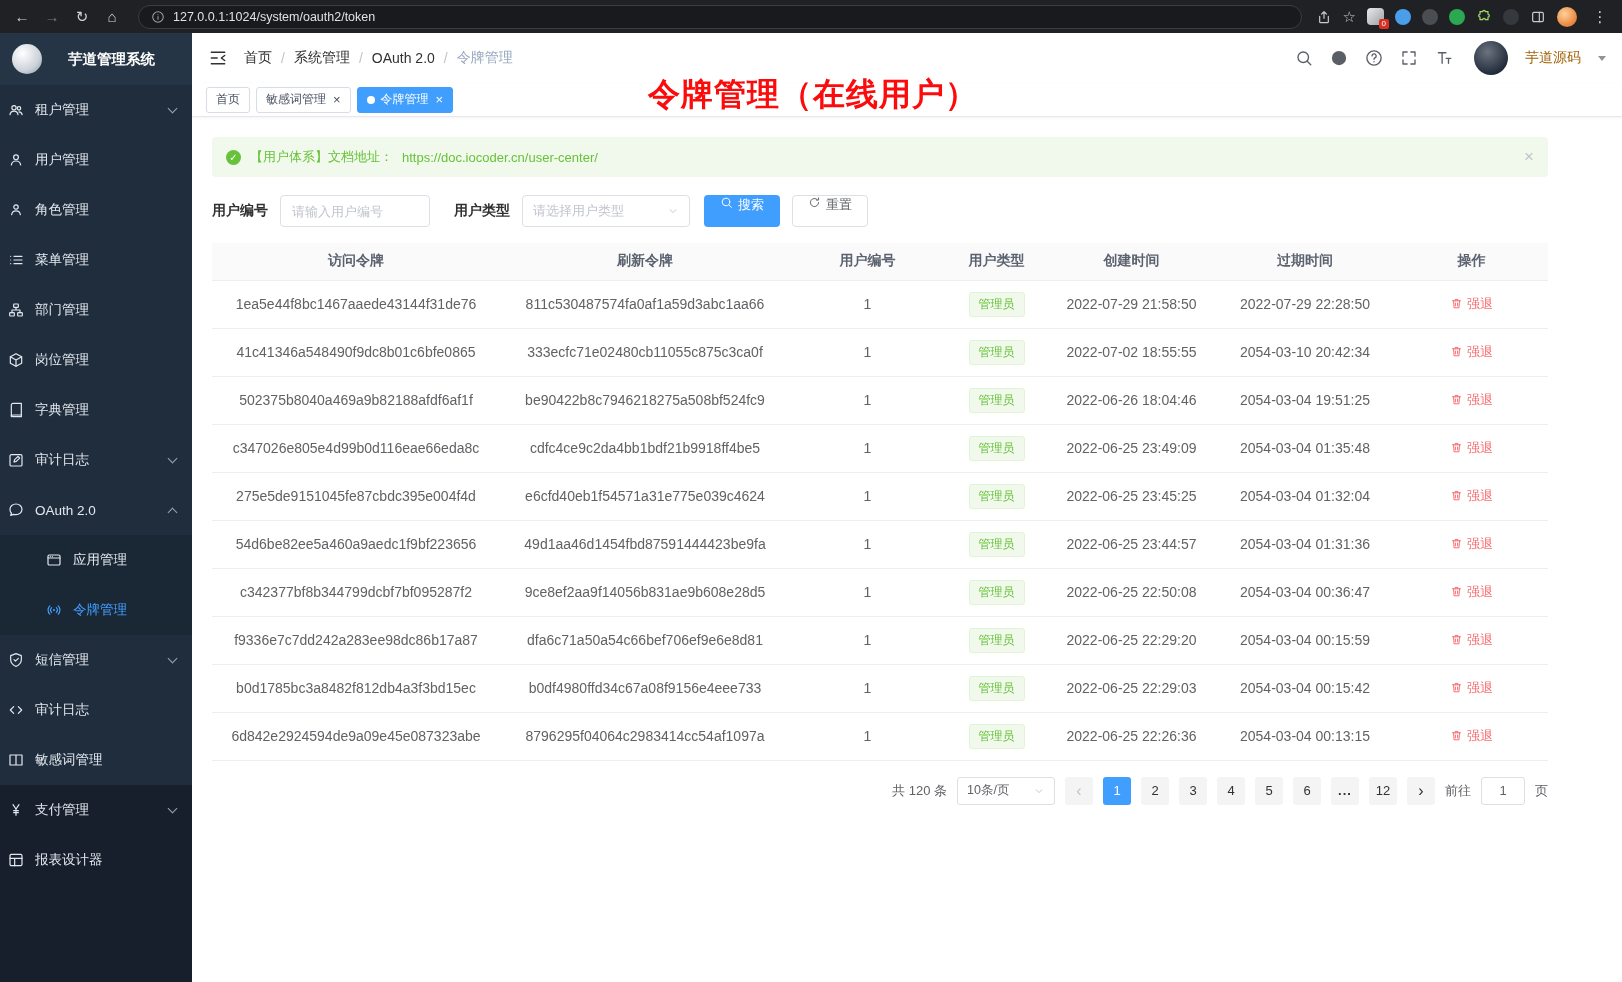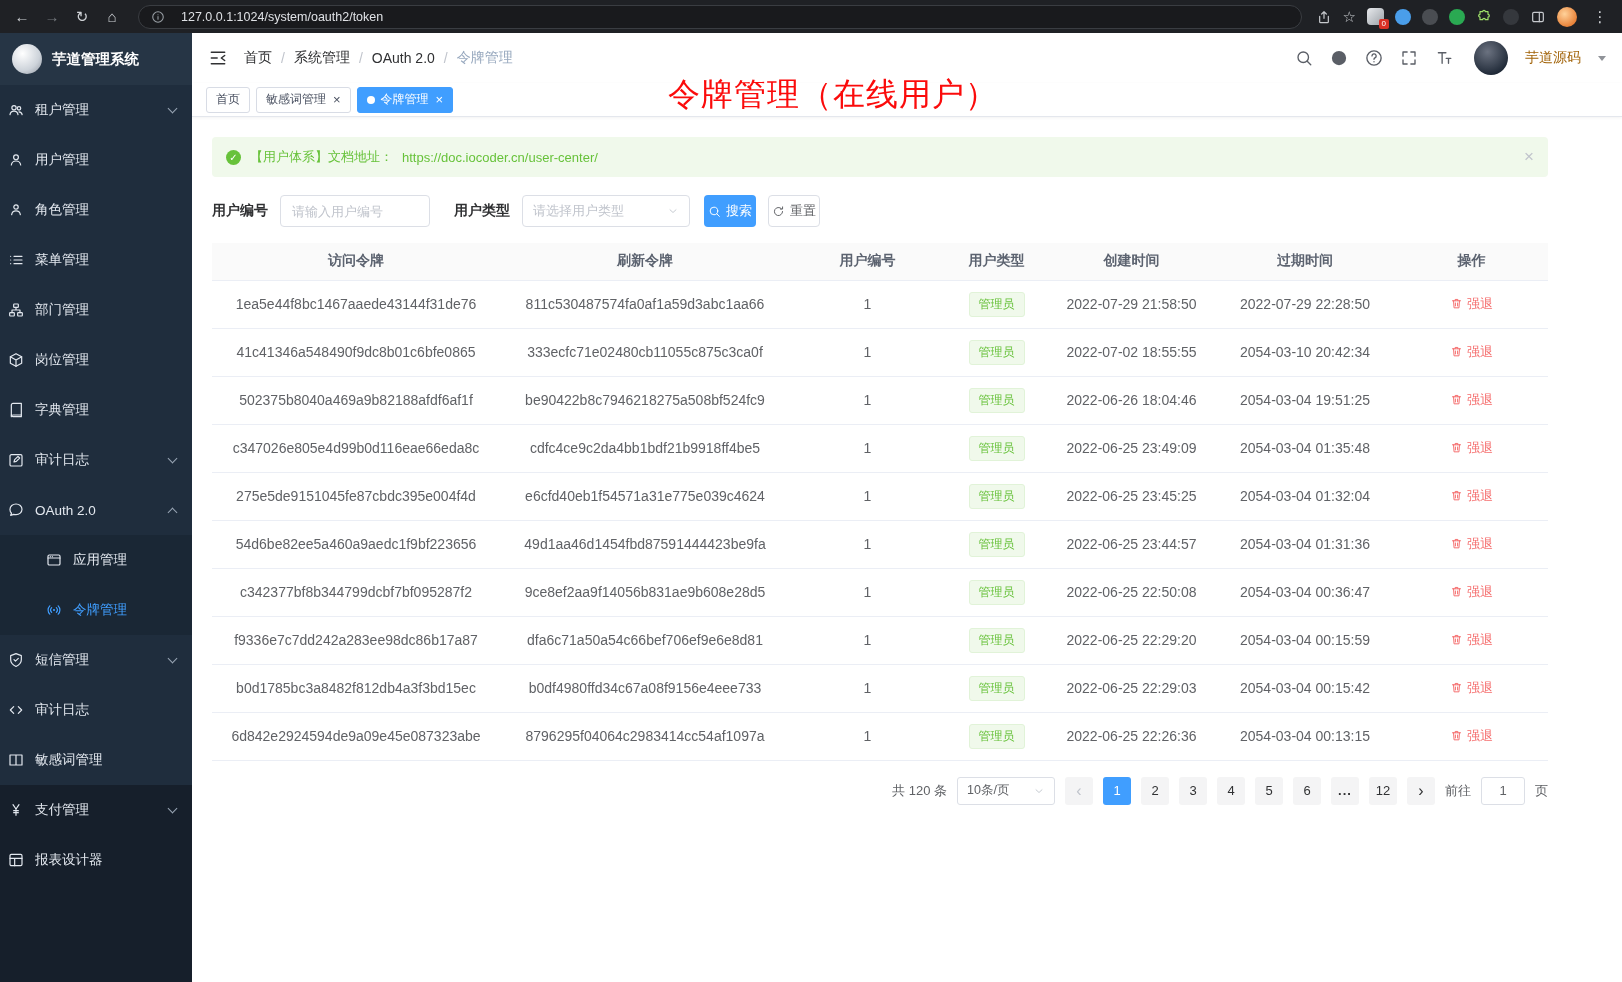--- a/index.html
+++ b/index.html
@@ -6,36 +6,36 @@
   html,body{width:1622px;height:982px;overflow:hidden;background:#fff;
     font-family:"Liberation Sans","DejaVu Sans",sans-serif}
   button{font-family:inherit;border:none;background:none;cursor:pointer}
   input{font-family:inherit;outline:none}
   .ic{width:100%;height:100%;display:block;stroke:currentColor;fill:none;stroke-width:1.8;stroke-linecap:round;stroke-linejoin:round}
 
   
   .browser{height:33px;background:#1f2125;display:flex;align-items:center;padding:0 10px;gap:6px;color:#d5d7db}
   .nav-ic{width:24px;height:24px;display:flex;align-items:center;justify-content:center;font-size:15px;color:#cfd2d6;cursor:pointer}
   .nav-ic.dim{color:#75797e}
-  .omnibox{flex:1;height:24px;background:#191a1d;border:1px solid #3a3d42;border-radius:13px;display:flex;align-items:center;padding:0 12px;gap:16px;margin:0 8px;font-size:12.5px;color:#dfe1e5;cursor:text}
+  .omnibox{flex:1;height:24px;background:#191a1d;border:1px solid #3a3d42;border-radius:13px;display:flex;align-items:center;padding:0 12px;gap:8px;margin:0 8px;font-size:12.5px;color:#dfe1e5;cursor:text}
   .omni-ic{width:14px;height:14px;color:#9aa0a6;flex-shrink:0}
   .b-right{display:flex;align-items:center;gap:11px}
   .tool-sm{width:16px;height:16px;color:#c6c9cd;cursor:pointer}
   .star{font-size:15px;color:#c6c9cd;cursor:pointer}
   .ext-badged{position:relative;width:17px;height:17px;border-radius:4px;background:linear-gradient(135deg,#e8eaed,#9aa0a6);cursor:pointer}
   .ext-badge{position:absolute;right:-5px;bottom:-4px;background:#d93025;color:#fff;font-size:8px;line-height:1;padding:1px 3px;border-radius:2px}
   .ext-dot{width:16px;height:16px;border-radius:50%;cursor:pointer}
   .ext-blue{background:#4a9eea}.ext-dark{background:#4a4d52}.ext-green{background:#2aa952}.ext-dark2{background:#35383d}
   .ext-puzzle{width:16px;height:16px;color:#9fe06a;cursor:pointer}
   .b-avatar{width:20px;height:20px;border-radius:50%;background:radial-gradient(circle at 38% 35%,#ffd29a,#e8833a 70%);cursor:pointer}
 
   
   .app{display:flex;height:949px}
   .sidebar{width:192px;background:#1f2d3d;color:#e3e8ef;flex-shrink:0;display:flex;flex-direction:column}
-  .logo{height:52px;display:flex;align-items:center;gap:10px;padding:0 12px;background:#263545;cursor:pointer}
+  .logo{height:52px;display:flex;align-items:center;gap:26px;padding:0 12px;background:#263545;cursor:pointer}
   .logo-img{width:30px;height:30px;border-radius:50%;background:radial-gradient(circle at 35% 32%,#ffffff,#cdd3da 60%,#8d939d);flex-shrink:0}
   .logo-title{font-size:14.5px;font-weight:700;color:#fff;white-space:nowrap}
   .menu{overflow:hidden}
   .menu-bottom{flex:1;background:#161f2b}
   .menu-item{height:50px;display:flex;align-items:center;padding:0 16px 0 8px;font-size:13.5px;color:#e3e8ef;cursor:pointer;white-space:nowrap}
   .menu-item.sub{padding-left:46px;background:#1a2735}
   .menu-item.active{color:#409eff}
   .mi-ic{width:16px;height:16px;margin-right:11px;flex-shrink:0}
   .mi-label{flex:1}
   .chev{width:7px;height:7px;border-right:1.5px solid #9aa6b5;border-bottom:1.5px solid #9aa6b5;transform:rotate(45deg);margin-top:-4px;flex-shrink:0}
@@ -70,21 +70,21 @@
   .alert-link{color:#67c23a;text-decoration:none;cursor:pointer}
   .alert .close{margin-left:auto;color:#c0c4cc;font-size:17px;cursor:pointer}
 
   .filters{display:flex;align-items:center;margin-top:18px;font-size:14px}
   .f-label{font-weight:700;color:#303133;margin-right:12px;white-space:nowrap}
   .f-label.g2{margin-left:24px}
   .f-input{width:150px;height:32px;border:1px solid #dcdfe6;border-radius:4px;padding:0 11px;font-size:13px;color:#1d4ed8}
   .f-input::placeholder{color:#c0c4cc}
   .f-select{width:168px;height:32px;border:1px solid #dcdfe6;border-radius:4px;display:flex;align-items:center;justify-content:space-between;padding:0 10px;color:#c0c4cc;font-size:13px;cursor:pointer}
   .selcaret{width:12px;height:12px;color:#c0c4cc;flex-shrink:0}
-  .btn{height:32px;border-radius:4px;display:inline-flex;align-items:center;gap:5px;padding:0 3px;font-size:13px;border:1px solid transparent}
+  .btn{height:32px;border-radius:4px;display:inline-flex;align-items:flex-start;gap:5px;padding:0 15px;font-size:13px;border:1px solid transparent}
   .btn.primary{background:#409eff;color:#fff;margin-left:14px}
   .btn.plain{background:#fff;border-color:#dcdfe6;color:#606266;margin-left:12px}
   .bic{width:13px;height:13px}
 
   table{width:100%;border-collapse:collapse;margin-top:16px;font-size:14px;color:#606266;table-layout:fixed}
   th{height:37px;font-weight:700;color:#5c6370;background:#fafafa;border-bottom:1px solid #ebeef5;text-align:center}
   td{height:48px;border-bottom:1px solid #ebeef5;text-align:center;overflow:hidden;white-space:nowrap}
   .badge{display:inline-block;padding:3px 9px;font-size:12px;background:#f0f9eb;border:1px solid #e1f3d8;color:#67c23a;border-radius:3px}
   .action{color:#f56c6c;font-size:13px;display:inline-flex;align-items:center;gap:4px;cursor:pointer}
   .aic{width:13px;height:13px;display:inline-flex}
@@ -92,21 +92,21 @@
   .pager{display:flex;align-items:center;justify-content:flex-end;gap:10px;margin-top:16px;font-size:13px;color:#606266}
   .psize{width:98px;height:28px;border:1px solid #dcdfe6;border-radius:3px;display:flex;align-items:center;justify-content:space-between;padding:0 9px;font-size:12.5px;color:#606266;cursor:pointer}
   .plist{display:inline-flex;gap:10px}
   .pbtn{min-width:28px;height:28px;background:#f4f4f5;border-radius:3px;display:inline-flex;align-items:center;justify-content:center;font-size:13px;color:#303133;padding:0 4px}
   .pbtn.active{background:#409eff;color:#fff}
   .pbtn.prev{color:#c0c4cc;font-size:16px}
   .pbtn.next{font-size:16px}
   .pbtn.more{letter-spacing:1px;font-weight:700}
   .goto-input{width:44px;height:28px;border:1px solid #dcdfe6;border-radius:3px;text-align:center;font-size:13px;color:#606266}
 
-  .annotation{position:absolute;left:476px;top:40px;font-size:32px;font-weight:400;color:#fb0b0b;letter-spacing:1px;z-index:5;white-space:nowrap}
+  .annotation{position:absolute;left:456px;top:40px;font-size:32px;font-weight:700;color:#fb0b0b;letter-spacing:1px;z-index:5;white-space:nowrap}
 </style>
 </head>
 <body>
 
 <div class="browser">
   <span class="nav-ic">←</span>
   <span class="nav-ic dim">→</span>
   <span class="nav-ic">↻</span>
   <span class="nav-ic">⌂</span>
   <div class="omnibox">

